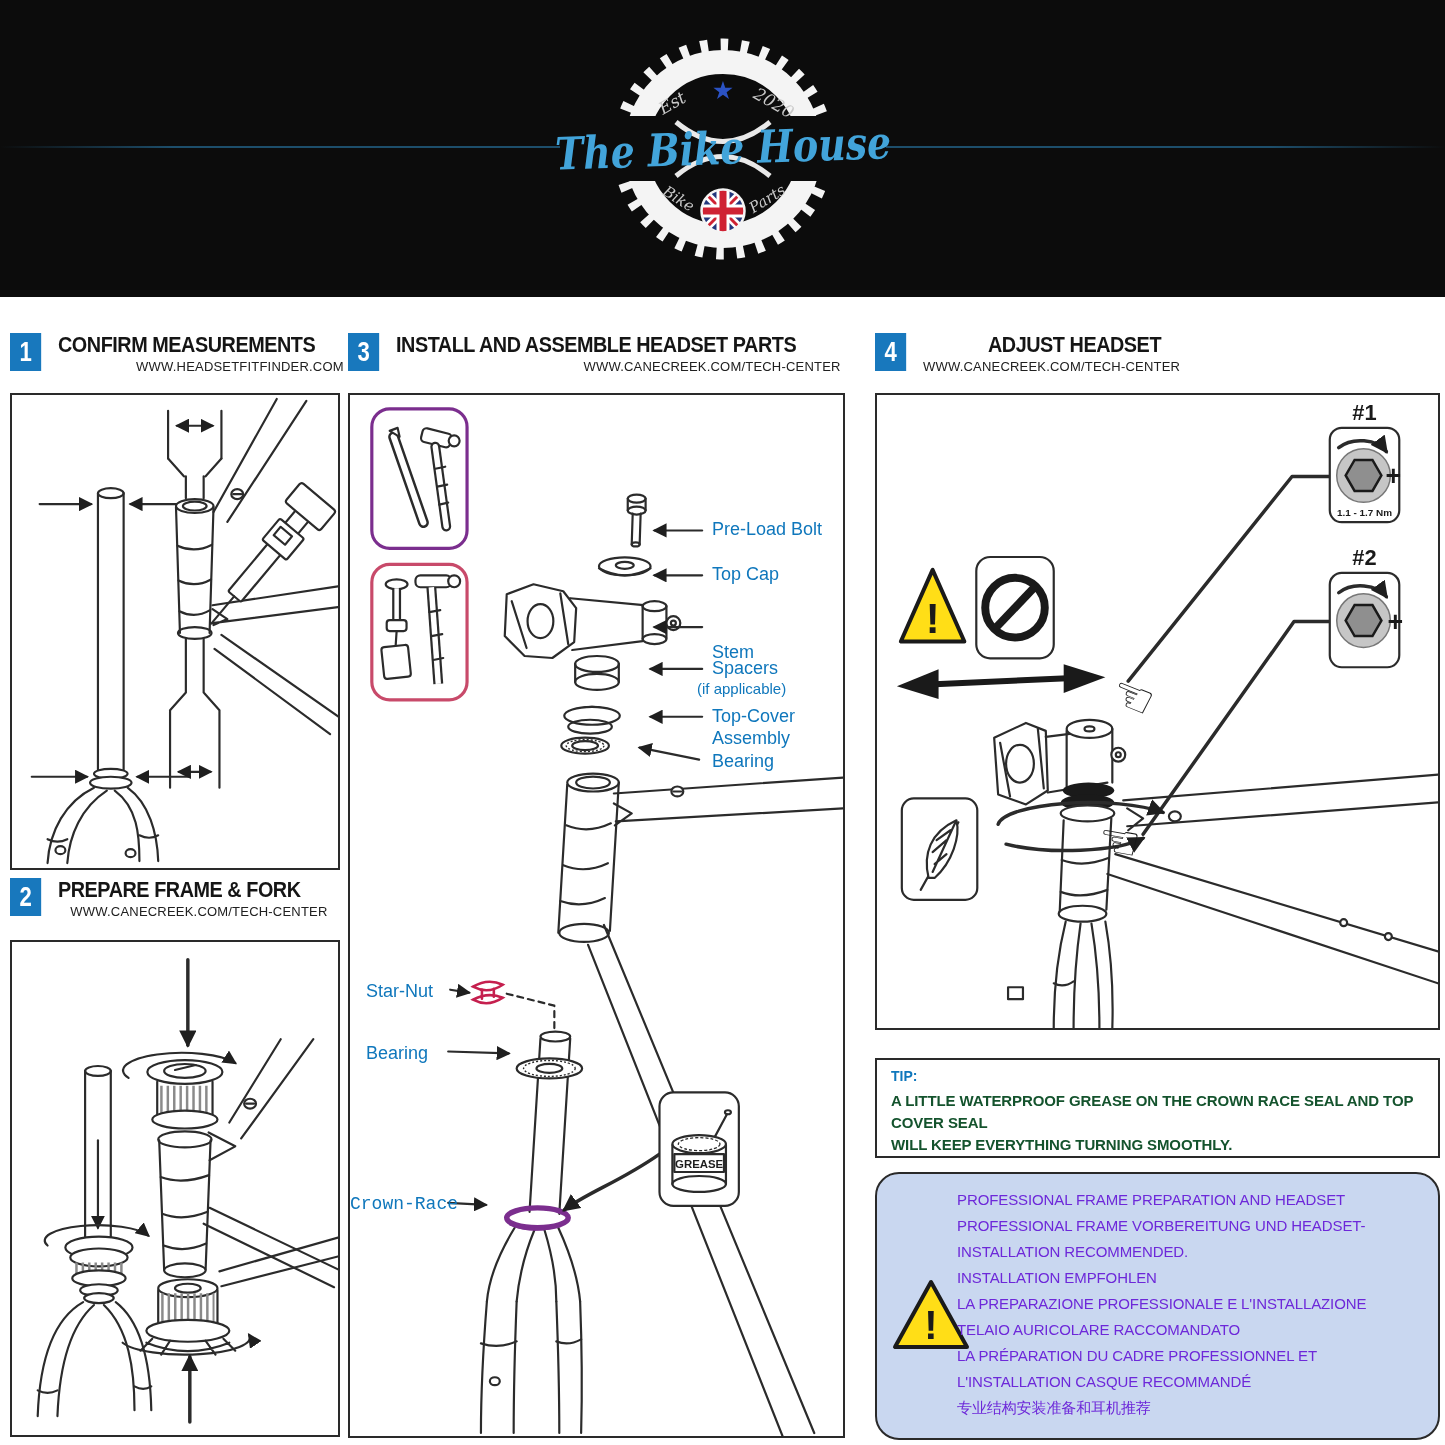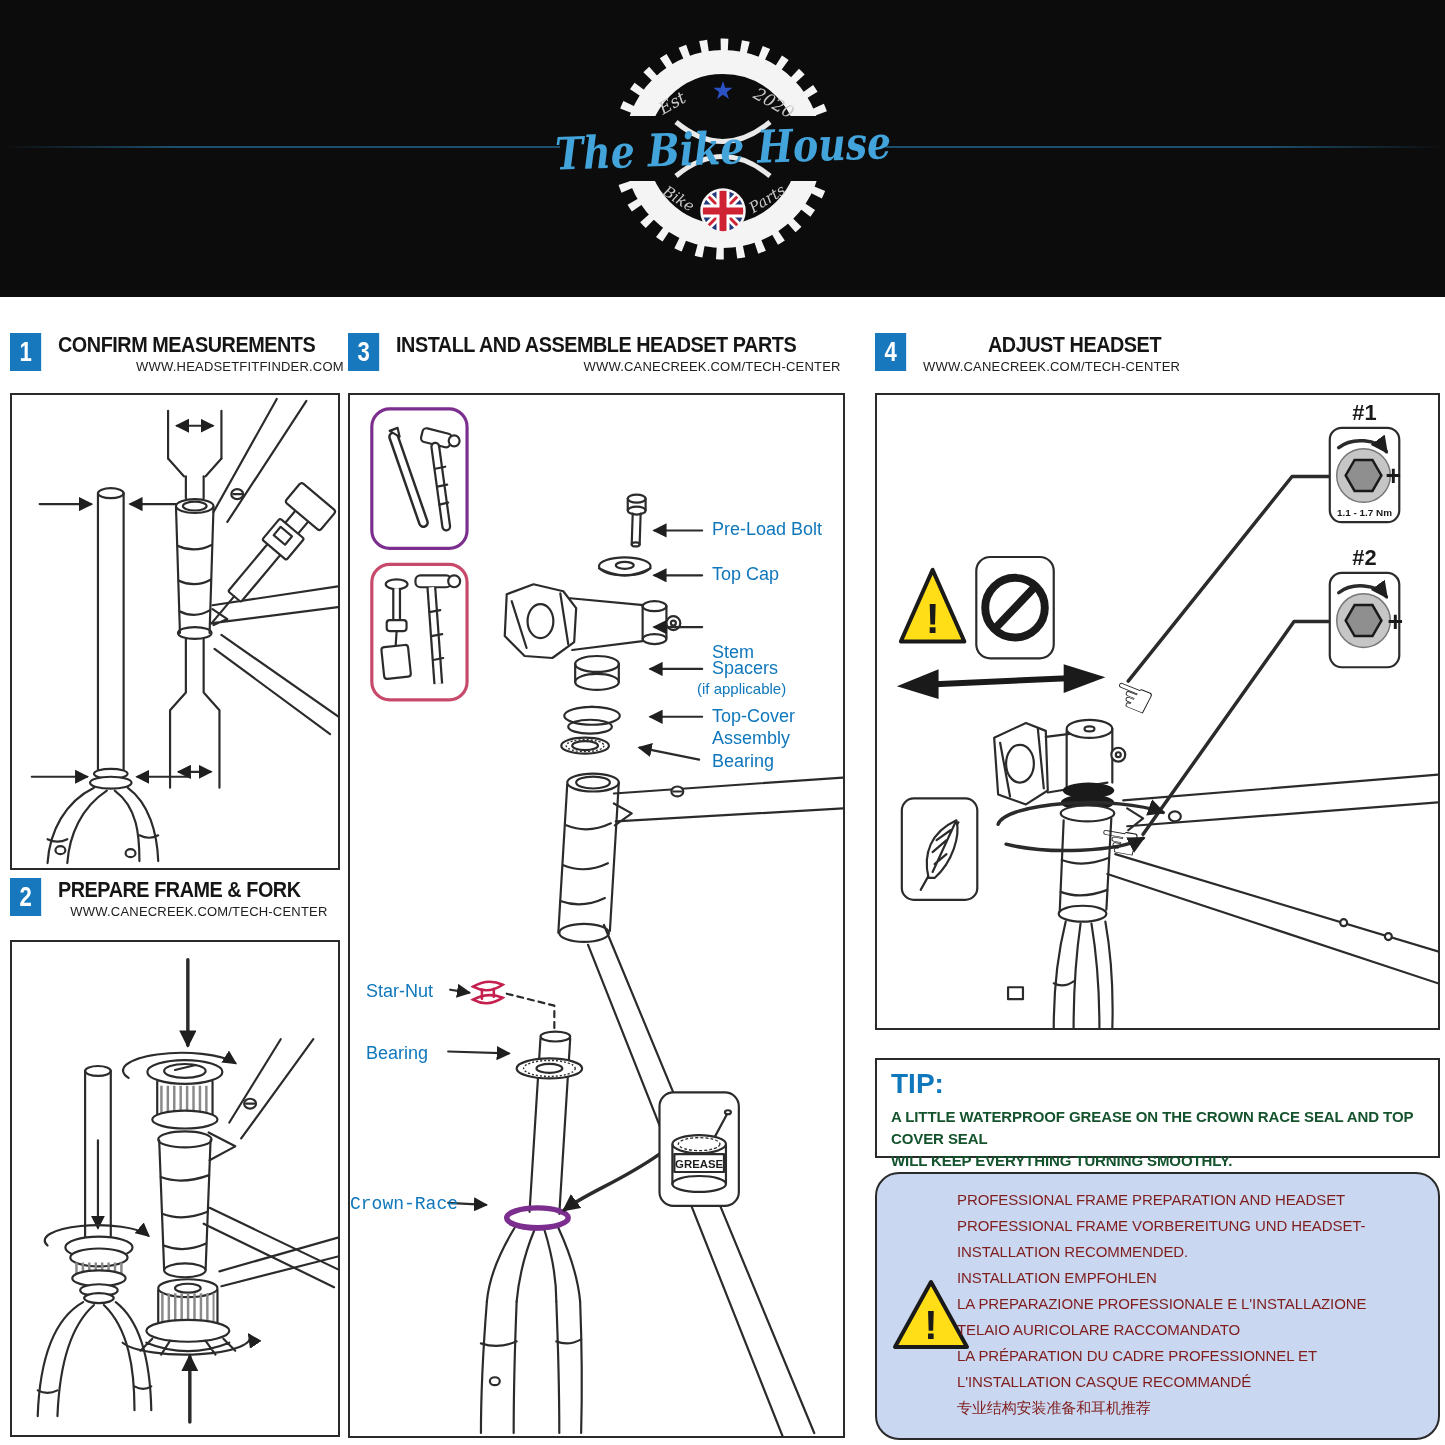--- a/index.html
+++ b/index.html
@@ -27,26 +27,26 @@
   .thk{stroke-width:3.5;}
   .knurl{stroke:#8a8a8a;stroke-dasharray:2.5 4;fill:none;}
   .dash{stroke-dasharray:6 5;}
   
   .plabel{position:absolute;color:#0f77bc;font-size:18px;font-weight:500;white-space:nowrap;}
   .plabel.small{font-size:15px;}
   .plabel.r{text-align:left;}
   
   .tip{position:absolute;left:875px;top:1058px;width:565px;height:100px;border:2.5px solid #2a2a2a;
        background:#fff;box-sizing:border-box;padding:8px 14px;}
-  .tip h3{margin:0 0 6px 0;font-size:28px;font-weight:700;color:#0f77bc;}
+  .tip h3{margin:0 0 6px 0;font-size:14px;font-weight:700;color:#0f77bc;}
   .tip div{font-size:15px;font-weight:600;color:#14532d;line-height:22px;letter-spacing:-.1px;}
   .warn{position:absolute;left:875px;top:1172px;width:565px;height:268px;border:2.5px solid #2a2a2a;
         border-radius:24px;background:#c9d7f0;box-sizing:border-box;}
   .warn-txt{position:absolute;left:80px;top:13px;width:470px;font-size:15px;font-weight:500;
-            color:#7f1d1d;line-height:26px;letter-spacing:-.1px;}
+            color:#6d28d9;line-height:26px;letter-spacing:-.1px;}
   .warn-tri{position:absolute;left:14px;top:103px;}
 </style>
 </head>
 <body>
 
 <svg width="0" height="0" style="position:absolute" aria-hidden="true">
   <defs>
     <marker id="ah" viewBox="0 0 10 10" refX="8.5" refY="5" markerWidth="6.5" markerHeight="6.5" orient="auto-start-reverse">
       <path d="M0,0 L10,5 L0,10 Z" fill="#1f1f1f"></path>
     </marker>

